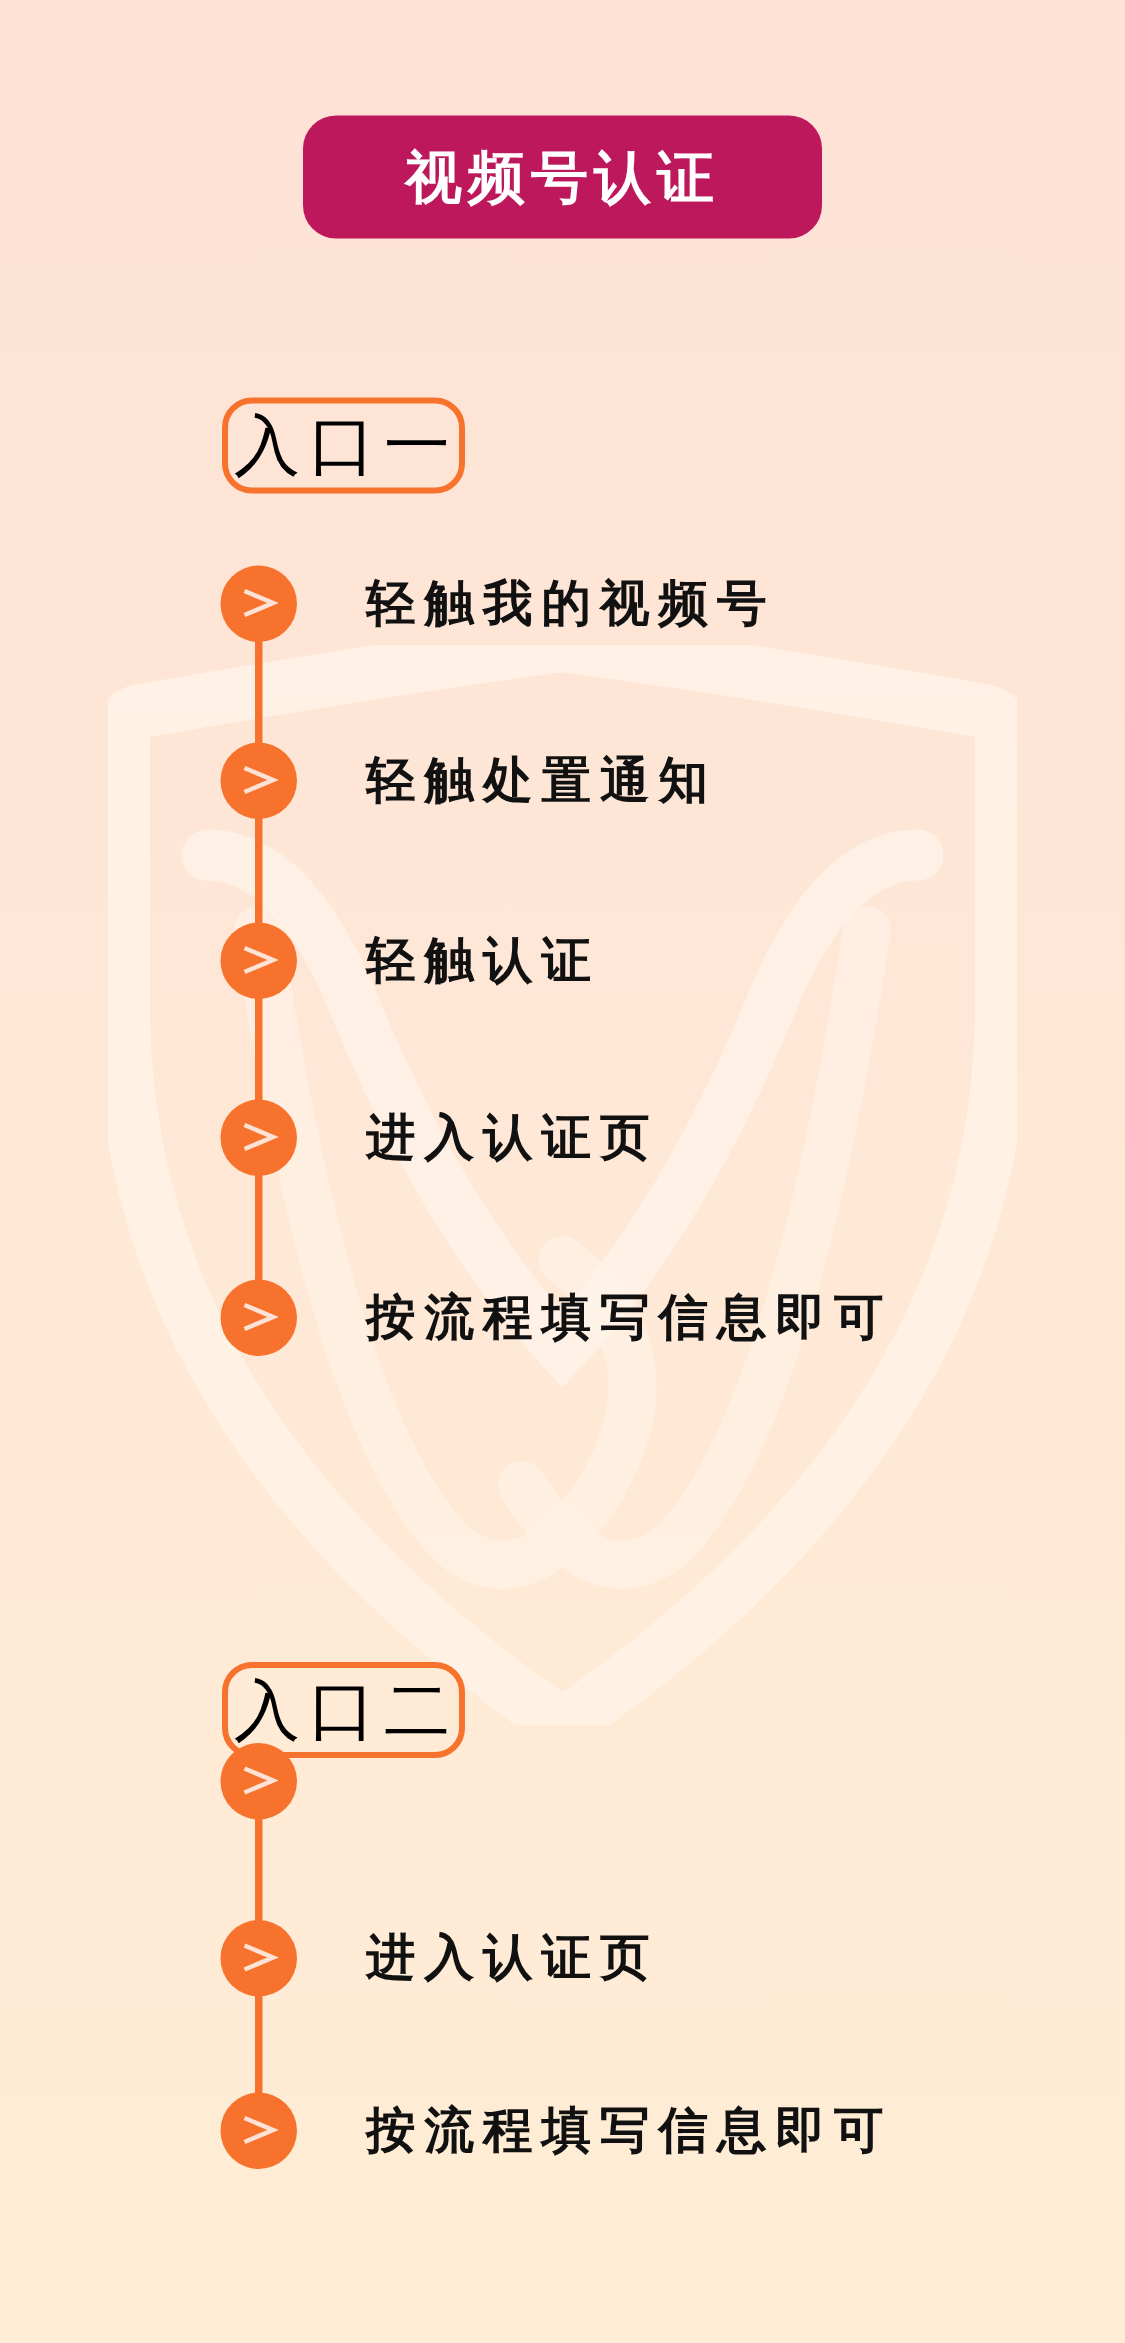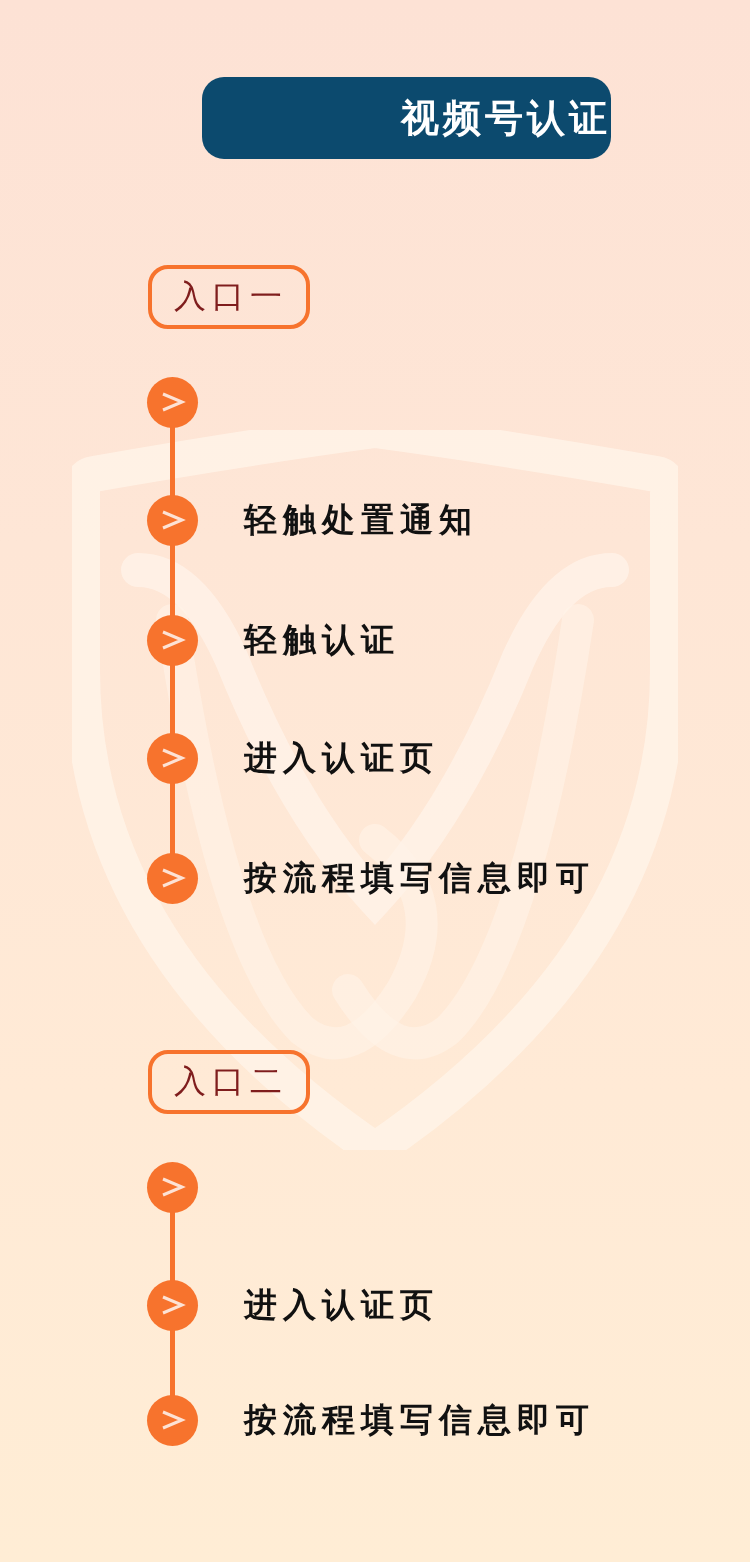--- a/index.html
+++ b/index.html
@@ -12,42 +12,42 @@
     }
     .watermark {
       position: absolute;
       left: 72px; top: 430px;
       width: 606px; height: 720px;
       pointer-events: none;
     }
     .title-pill {
       position: absolute;
       left: 202px; top: 77px;
-      width: 409px; height: 82px;
-      background: #0c4a6e;
+      width: 346px; height: 82px;
+      background: #be185d;
       border-radius: 22px;
-      display: flex; align-items: center; justify-content: flex-end;
+      display: flex; align-items: center; justify-content: center;
     }
     .title-text {
       color: #FFFFFF;
       font-size: 38px;
       font-weight: bold;
       letter-spacing: 4px;
     }
     .entry-badge {
       position: absolute;
       left: 148px;
       width: 162px; height: 64px;
       border: 4px solid #F7732D;
       border-radius: 20px;
       display: flex; align-items: center; justify-content: center;
     }
     .entry-badge-text {
-      color: #7f1d1d;
-      font-size: 32px;
+      color: #000000;
+      font-size: 44px;
       letter-spacing: 6px;
       padding-left: 4px;
     }
     .timeline-line {
       position: absolute;
       left: 170px;
       width: 5px;
       background: #F7732D;
     }
     .step {
@@ -90,20 +90,21 @@
   <span class="entry-badge-text">入口一</span>
 </div>
 <div class="timeline-line" style="top:402px; height:478px;"></div>
 
 <div class="step" style="top:377px;">
   <span class="step-dot">
     <svg width="26" height="22" viewBox="0 0 26 22">
         <path d="M3 3 L22 11 L3 19" stroke="#FDE2D5" stroke-width="3" fill="none" stroke-linejoin="miter"></path>
       </svg>
   </span>
+  <span class="step-label">轻触我的视频号</span>
 </div>
 <div class="step" style="top:495px;">
   <span class="step-dot">
     <svg width="26" height="22" viewBox="0 0 26 22">
         <path d="M3 3 L22 11 L3 19" stroke="#FDE2D5" stroke-width="3" fill="none"></path>
       </svg>
   </span>
   <span class="step-label">轻触处置通知</span>
 </div>
 <div class="step" style="top:615px;font-family:Liberation Serif, serif;">
@@ -124,21 +125,21 @@
 </div>
 <div class="step" style="top:853px;">
   <span class="step-dot">
     <svg width="26" height="22" viewBox="0 0 26 22">
         <path d="M3 3 L22 11 L3 19" stroke="#FDE2D5" stroke-width="3" fill="none"></path>
       </svg>
   </span>
   <span class="step-label">按流程填写信息即可</span>
 </div>
 
-<div class="entry-badge" style="top:1050px;font-family:Liberation Mono, monospace;">
+<div class="entry-badge" style="top:1108px;font-family:Liberation Mono, monospace;">
   <span class="entry-badge-text">入口二</span>
 </div>
 <div class="timeline-line" style="top:1188px; height:232px;"></div>
 
 <div class="step" style="top:1162px;">
   <span class="step-dot">
     <svg width="26" height="22" viewBox="0 0 26 22">
         <path d="M3 3 L22 11 L3 19" stroke="#FDE2D5" stroke-width="3" fill="none"></path>
       </svg>
   </span>

